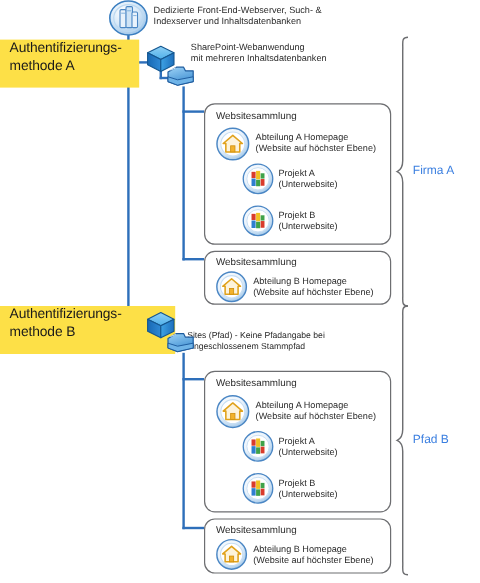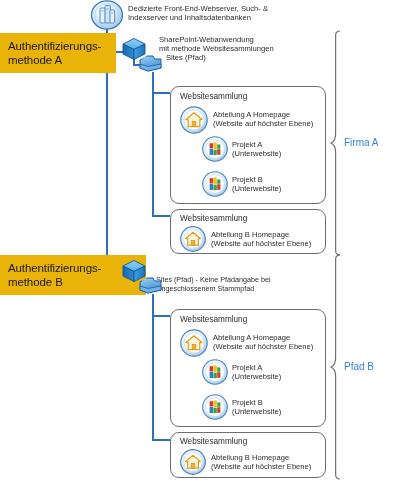--- a/index.html
+++ b/index.html
@@ -9,22 +9,22 @@
     font-family:"Liberation Sans", sans-serif;
     color:#231f20;
     overflow:hidden;
     position:relative;
   }
   .stage{position:absolute;left:0;top:0;width:400px;height:486px;}
   .abs{position:absolute;}
 
   
   .authband{
-    background:#eab308;
-    display:flex;align-items:center;
+    background:#fde047;
+    display:flex;
     padding-left:8px;
     box-sizing:border-box;
     z-index:2;
   }
   .authband .txt{
     font-size:11.5px;
     line-height:14.5px;
     color:#1a1a1a;
     letter-spacing:-0.1px;
   }
@@ -140,37 +140,36 @@
             <stop offset="100%" stop-color="#1d6fbd"></stop>
         </linearGradient>
       </defs>
       <polygon points="13,1.5 24,7 13,12.5 2,7" fill="url(#cubeTopA)" stroke="#14568f" stroke-width="0.9" stroke-linejoin="round"></polygon>
       <polygon points="2,7 13,12.5 13,22.5 2,17" fill="url(#cubeLA)" stroke="#14568f" stroke-width="0.9" stroke-linejoin="round"></polygon>
       <polygon points="24,7 13,12.5 13,22.5 24,17" fill="url(#cubeRA)" stroke="#14568f" stroke-width="0.9" stroke-linejoin="round"></polygon>
     </svg>
   </div>
 
   <div class="abs lbl" style="left:159px;top:35px;width:170px;">SharePoint-Webanwendung
-mit methode Websitesammlungen</div>
+mit mehreren Inhaltsdatenbanken</div>
 
   <div class="abs icowrap" style="left:139px;top:53px;width:24px;height:20px;">
     <svg width="24" height="20" viewBox="0 0 24 20">
       <defs>
         <linearGradient id="folA" x1="0" y1="0" x2="0.4" y2="1">
           <stop offset="0%" stop-color="#9ed3f7"></stop>
             <stop offset="100%" stop-color="#3f8fd2"></stop>
         </linearGradient>
       </defs>
       <path d="M1,7 L8,3 L14,3 L15.5,6 L22,6 L22,15 L9,18 L1,15 Z" fill="url(#folA)" stroke="#1d5b9e" stroke-width="1" stroke-linejoin="round"></path>
       <path d="M1,15 L9,18 L22,15 L22,11 L9,13.5 L1,11 Z" fill="#6fb4e8" stroke="#1d5b9e" stroke-width="0.8" stroke-linejoin="round"></path>
       <path d="M3,5.5 L7.5,3.6" stroke="#d6ecfb" stroke-width="0.8"></path>
     </svg>
   </div>
 
-  <div class="abs lbl" style="left:166px;top:53px;width:150px;">Sites (Pfad)</div>
 
   <div class="abs coll" style="left:170px;top:86px;width:156px;height:118px;"></div>
 
   <div class="abs grpname" style="left:180px;top:92px;">Websitesammlung</div>
 
   <div class="abs icowrap" style="left:180px;top:106px;width:28px;height:28px;">
     <svg width="28" height="28" viewBox="0 0 28 28">
       <defs>
         <radialGradient id="hbgA1" cx="40%" cy="34%" r="70%">
           <stop offset="0%" stop-color="#ffffff"></stop>

